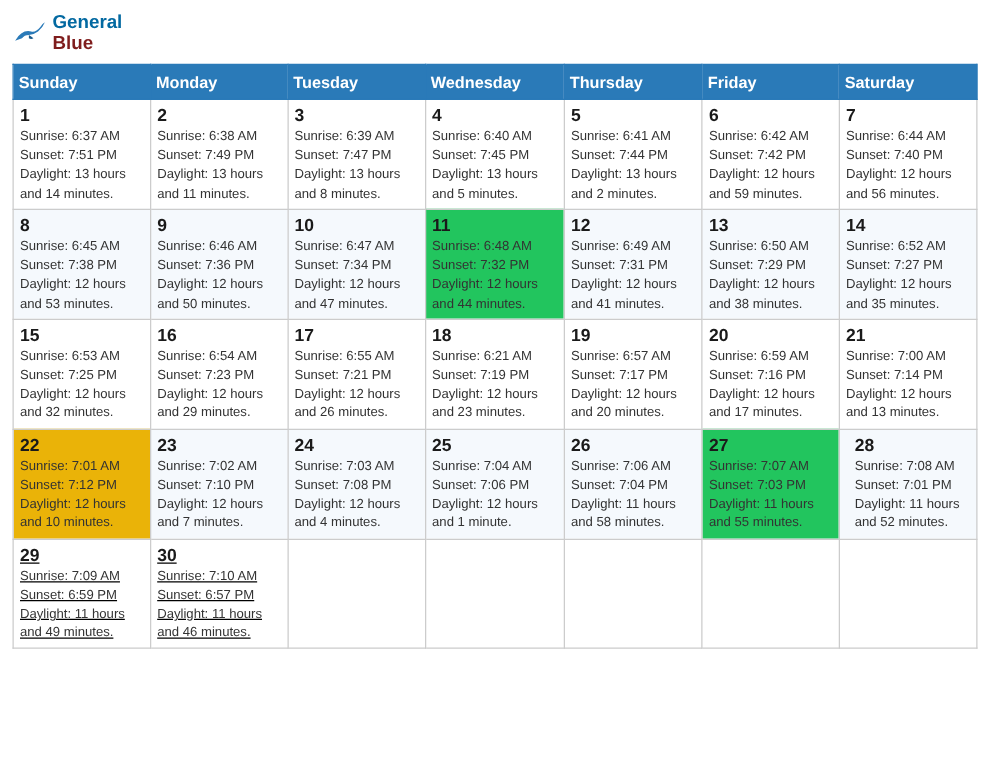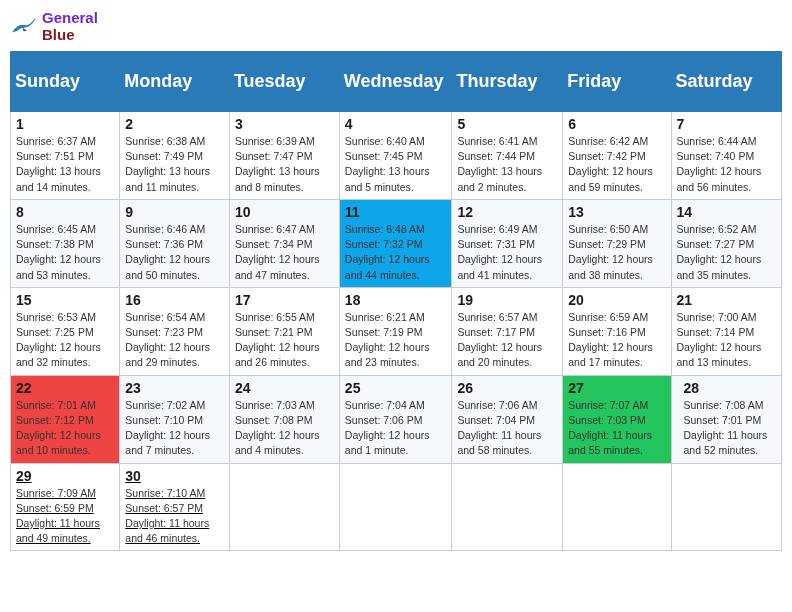--- a/index.html
+++ b/index.html
@@ -38,23 +38,23 @@
       color: #333;
     }
     .calendar {
       width: 100%;
       border-collapse: collapse;
       font-size: 10.5px;
     }
     .calendar th {
       background: #2a7ab8;
       color: #fff;
-      padding: 19px 4px;
+      padding: 6px 4px;
       text-align: left;
-      font-size: 18px;
+      font-size: 13px;
       font-weight: bold;
       border: 1px solid #2a7ab8;
     }
     .calendar td {
       border: 1px solid #ccc;
       vertical-align: top;
       padding: 4px 5px;
       width: 113px;
       min-height: 80px;
       background: #fff;
@@ -85,21 +85,21 @@
 </head>
 <body>
 
 <div class="header">
   <div class="logo">
     <svg class="logo-bird" viewBox="0 0 30 24" xmlns="http://www.w3.org/2000/svg">
       <path d="M2,18 Q8,8 16,10 Q20,11 24,6 Q26,3 28,2 Q26,7 22,10 Q18,13 14,13 Q10,13 8,16 Z" fill="#2a7ab8"></path>
       <path d="M14,13 Q16,14 18,16 Q16,17 14,16 Z" fill="#1a5a8a"></path>
     </svg>
     <div>
-      <div style="font-size:15px;font-weight:bold;color:#6d28d9;line-height:1.1;">General</div>
+      <div style="font-size:15px;font-weight:bold;color:#0369a1;line-height:1.1;">General</div>
       <div style="font-size:15px;font-weight:bold;color:#7f1d1d;line-height:1.1;">Blue</div>
     </div>
   </div>
   <div class="title-section">
     <div class="month-title"></div>
     <div class="subtitle"></div>
   </div>
 </div>
 
 <table class="calendar">
@@ -191,21 +191,21 @@
         </div>
       </td>
         <td style="background: rgb(245, 249, 253);">
         <span class="day-number">10</span>
         <div class="day-info">
           <span>Sunrise: 6:47 AM</span><br>
           <span>Sunset: 7:34 PM</span><br>
           <span>Daylight: 12 hours and 47 minutes.</span>
         </div>
       </td>
-        <td style="background: #0ea5e9;">
+        <td style="background: #22c55e;">
         <span class="day-number">11</span>
         <div class="day-info">
           <span>Sunrise: 6:48 AM</span><br>
           <span>Sunset: 7:32 PM</span><br>
           <span>Daylight: 12 hours and 44 minutes.</span>
         </div>
       </td>
         <td style="background: rgb(245, 249, 253);">
         <span class="day-number">12</span>
         <div class="day-info">
@@ -283,21 +283,21 @@
         <td>
         <span class="day-number">21</span>
         <div class="day-info">
           <span>Sunrise: 7:00 AM</span><br>
           <span>Sunset: 7:14 PM</span><br>
           <span>Daylight: 12 hours and 13 minutes.</span>
         </div>
       </td>
       </tr>
       <tr>
-        <td style="background: #ef4444;">
+        <td style="background: #eab308;">
         <span class="day-number">22</span>
         <div class="day-info">
           <span>Sunrise: 7:01 AM</span><br>
           <span>Sunset: 7:12 PM</span><br>
           <span>Daylight: 12 hours and 10 minutes.</span>
         </div>
       </td>
         <td style="background: rgb(245, 249, 253);">
         <span class="day-number">23</span>
         <div class="day-info">

